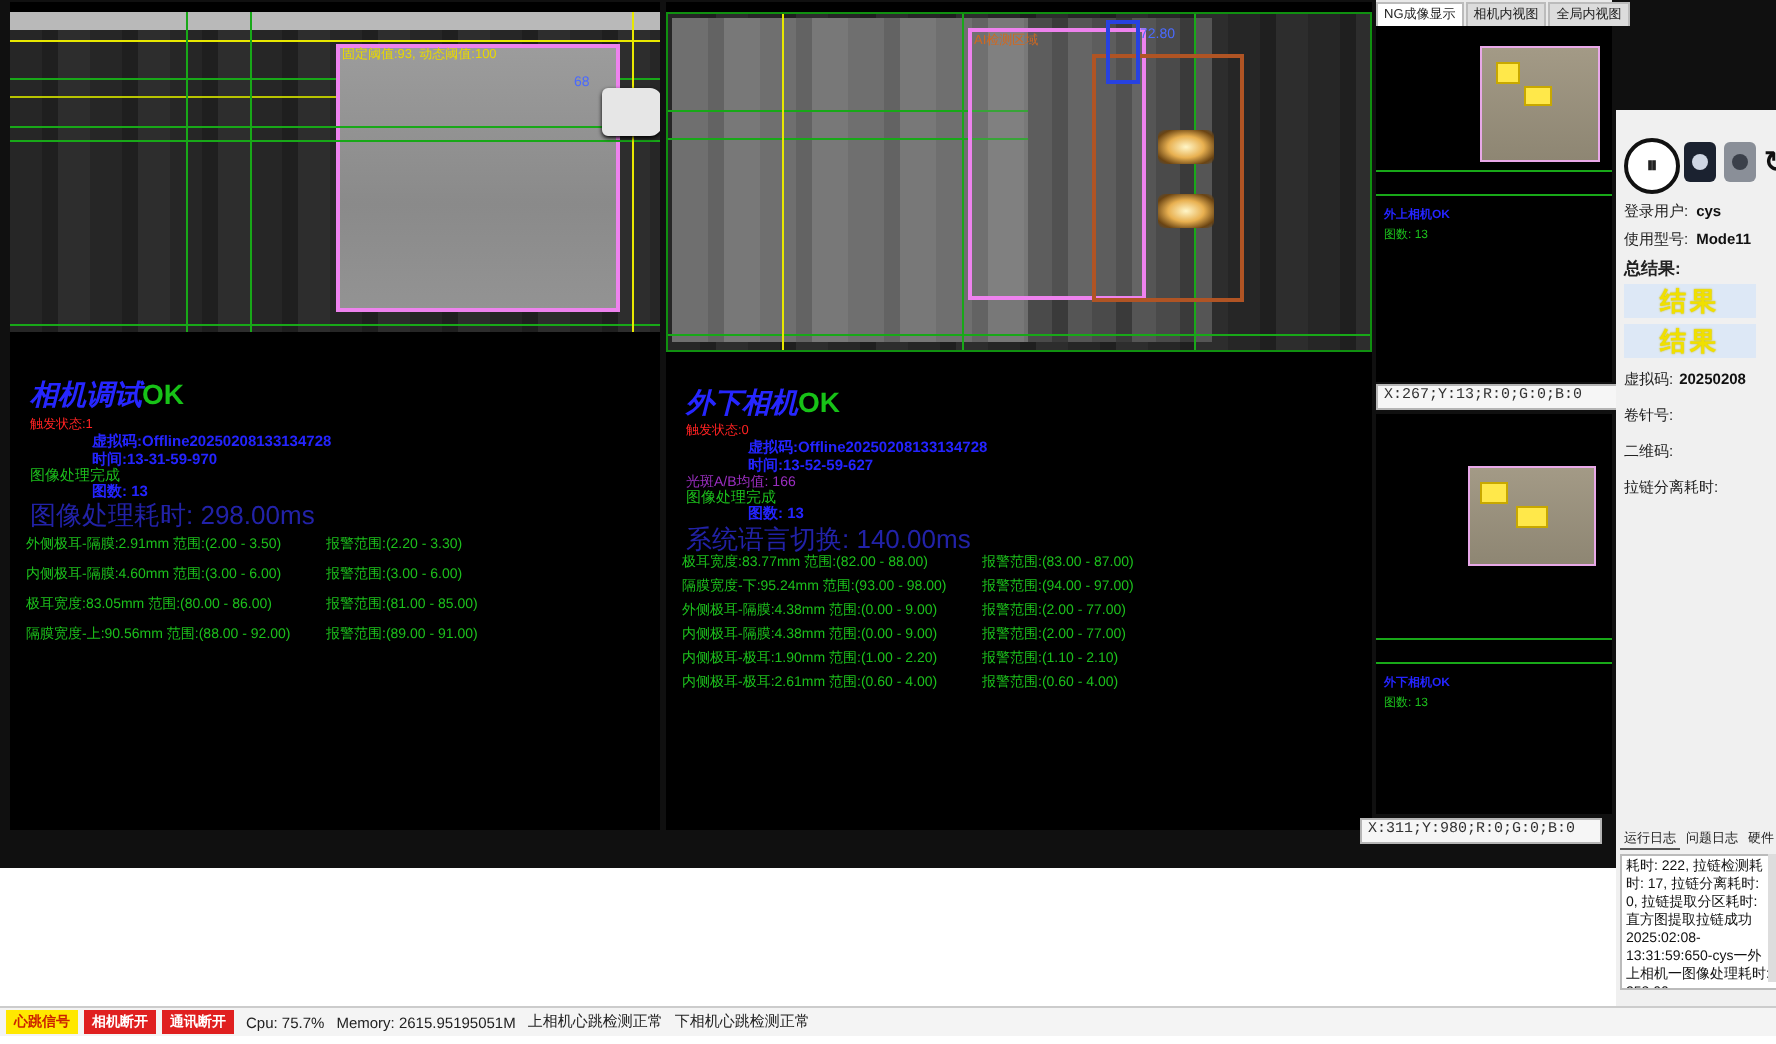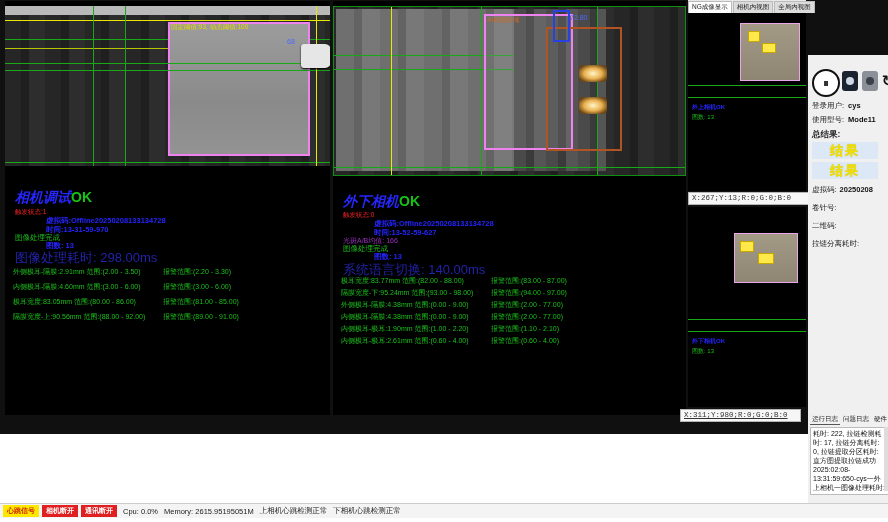--- a/index.html
+++ b/index.html
@@ -230,21 +230,21 @@
     <div class="miniprod" style="left:46px;top:26px;width:62px;height:48px;"></div>
     <div class="minihl" style="left:52px;top:34px;width:12px;height:9px;"></div>
     <div class="minihl" style="left:70px;top:46px;width:14px;height:9px;"></div>
     <div class="hline green" style="top:112px;"></div>
     <div class="hline green" style="top:124px;"></div>
     <div class="miniov" style="top:130px;">
       <span style="color:#2424ff;font-weight:bold;">外下相机OK</span>
     </div>
     <div class="miniov" style="top:140px;color:#1cc01c;">图数: 13</div>
   </div>
-  <div class="coordbar" style="left:680px;top:409px;width:116px;height:11px;font-size:7.5px;text-decoration:underline;">X:311;Y:980;R:0;G:0;B:0</div>
+  <div class="coordbar" style="left:680px;top:409px;width:116px;height:11px;font-size:7.5px;">X:311;Y:980;R:0;G:0;B:0</div>
 </div>
 
 <div class="abs" id="minitabs">
     <span class="minitab active">NG成像显示</span>
     <span class="minitab">相机内视图</span>
     <span class="minitab">全局内视图</span>
   </div>
 
 <div class="abs" id="sidepanel" style="left:808px;top:55px;width:80px;height:448px;">
 
@@ -303,17 +303,17 @@
     <div id="logscroll"></div>
   </div>
 </div>
 
 <div class="abs" id="statusbar">
   <span id="badges" style="display:flex;gap:3px;">
       <span class="badge" style="background: rgb(255, 232, 0); color: rgb(204, 34, 0);">心跳信号</span>
       <span class="badge" style="background: rgb(224, 32, 32); color: rgb(255, 255, 255);">相机断开</span>
       <span class="badge" style="background: rgb(224, 32, 32); color: rgb(255, 255, 255);">通讯断开</span>
     </span>
-  <span>Cpu: 0.0%</span>
+  <span>Cpu: 75.7%</span>
   <span>Memory: 2615.95195051M</span>
   <span>上相机心跳检测正常</span>
   <span>下相机心跳检测正常</span>
 </div>
 
 </body></html>

